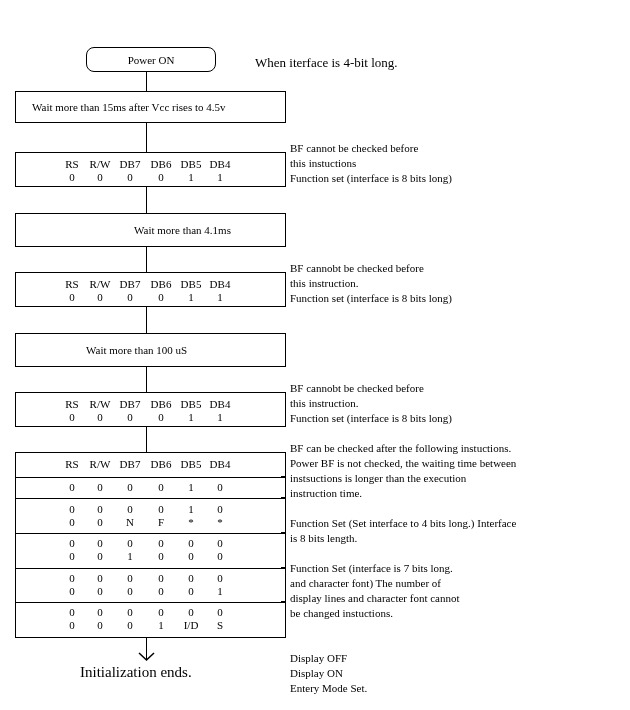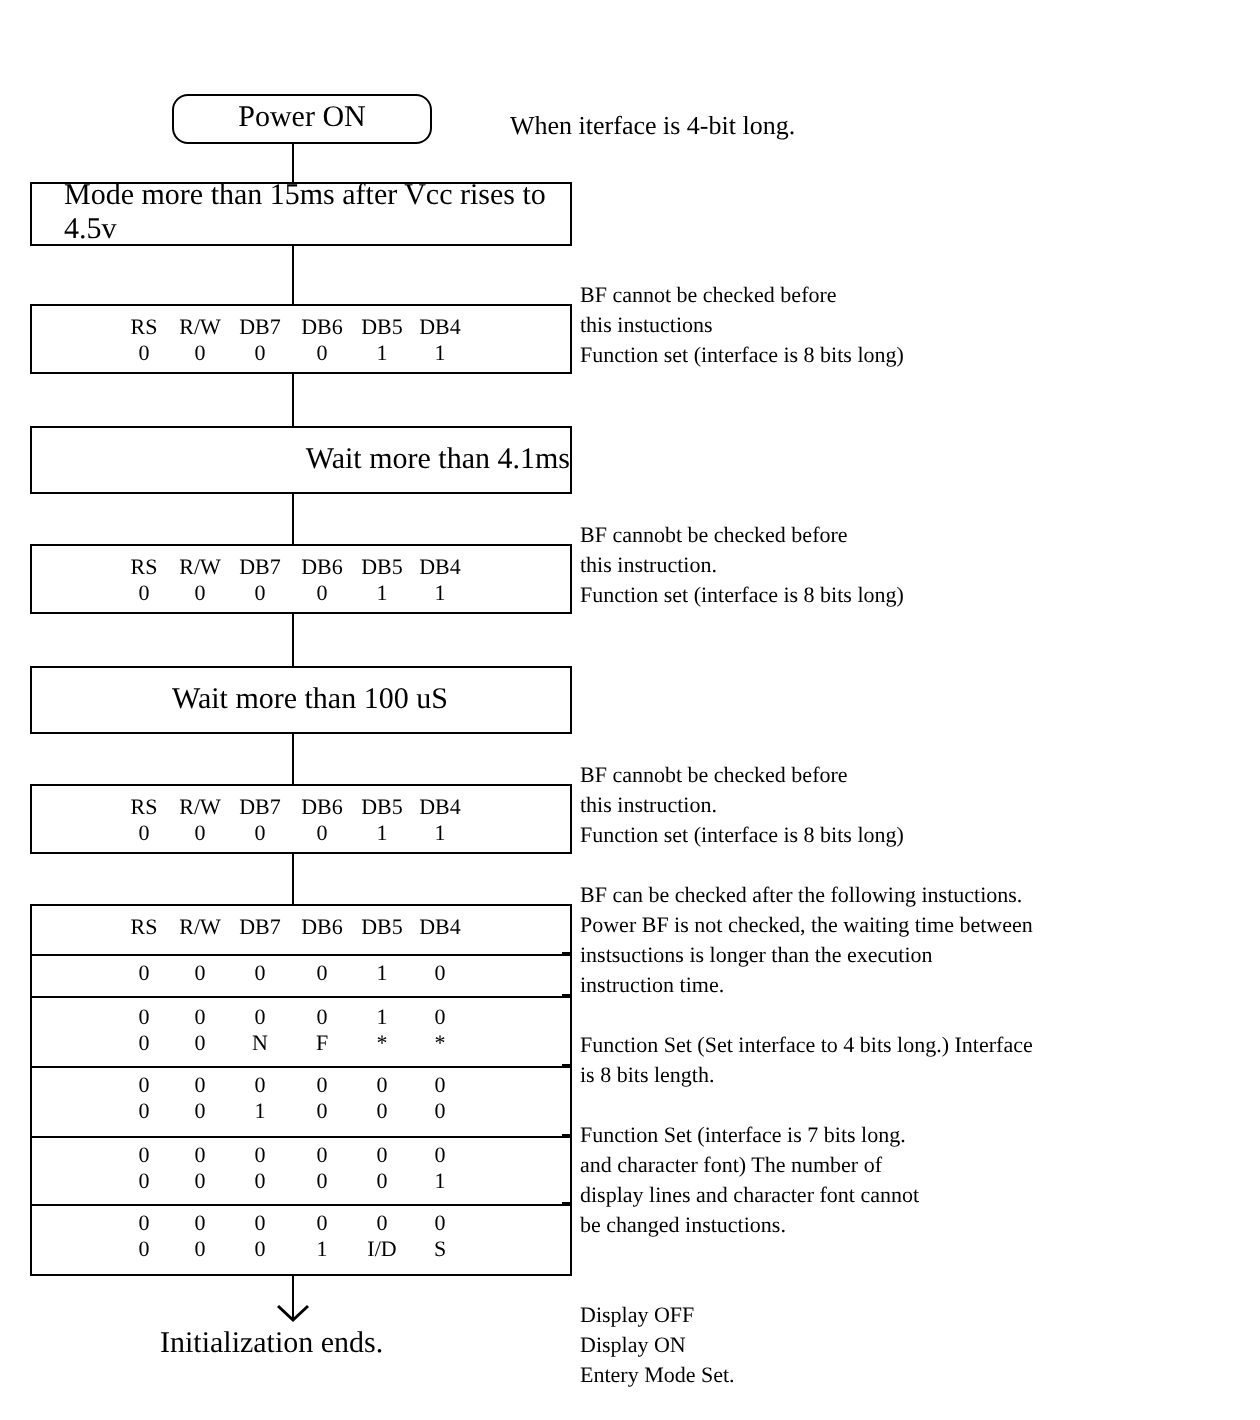--- a/index.html
+++ b/index.html
@@ -1,41 +1,41 @@
 <!DOCTYPE html>
 <html><head>
 <meta charset="utf-8">
 <style>
   html, body { margin:0; padding:0; background:#ffffff; }
   body { width:630px; height:710px; position:relative; overflow:hidden;
          font-family:"Liberation Serif","DejaVu Serif",serif; color:#000; }
   .abs { position:absolute; }
   .box { position:absolute; border:1px solid #000; background:#fff; box-sizing:border-box; }
   .rounded { border-radius:8px; }
-  .center-text { display:flex; align-items:center; justify-content:center; font-size:15px; }
+  .center-text { display:flex; align-items:center; justify-content:center; font-size:11px; }
   .vline { position:absolute; width:1px; background:#000; left:146px; }
   .hline { position:absolute; height:1px; background:#000; }
   .note { position:absolute; font-size:11px; line-height:15px; white-space:pre; }
   .grid6 { position:absolute; left:0; width:100%; font-size:11px; line-height:13px; }
   .grid6 .row { position:relative; height:13px; }
   .grid6 .row span { position:absolute; top:0; width:30px; margin-left:-15px; text-align:center; }
   .tick { position:absolute; height:1px; width:5px; background:#000; }
 </style>
 </head>
 <body>
 
 <div class="note" style="left:255px;top:55px;font-size:13px;">When iterface is 4-bit long.</div>
 
 <div class="box rounded center-text" style="left:86px;top:47px;width:130px;height:25px;">
   <span>Power ON</span>
 </div>
 <div class="vline" style="top:72px;height:20px;"></div>
 
 <div class="box center-text" style="left:15px;top:91px;width:271px;height:32px;justify-content:flex-start;padding-left:16px;">
-  <span>Mode more than 15ms after Vcc rises to 4.5v</span>
+  <span>Wait more than 15ms after Vcc rises to 4.5v</span>
 </div>
 <div class="vline" style="top:123px;height:29px;"></div>
 
 <div class="box" style="left:15px;top:152px;width:271px;height:35px;">
   <div class="grid6" style="top:5px;">
     <div class="row">
       <span style="left:56px">RS</span>
       <span style="left:84px">R/W</span>
       <span style="left:114px">DB7</span>
       <span style="left:145px">DB6</span>
@@ -49,21 +49,21 @@
       <span style="left:145px">0</span>
       <span style="left:175px">1</span>
       <span style="left:204px">1</span>
     </div>
   </div>
 </div>
 <div class="tick" style="left:281px;top:152px;"></div>
 <div class="note" style="left:290px;top:141px;"><div>BF cannot be checked before</div><div>this instuctions</div><div>Function set (interface is 8 bits long)</div></div>
 <div class="vline" style="top:187px;height:26px;"></div>
 
-<div class="box center-text" style="left:15px;top:213px;width:271px;height:34px;justify-content:flex-end;padding-left:64px;">
+<div class="box center-text" style="left:15px;top:213px;width:271px;height:34px;justify-content:center;padding-left:64px;">
   <span>Wait more than 4.1ms</span>
 </div>
 <div class="vline" style="top:247px;height:25px;"></div>
 
 <div class="box" style="left:15px;top:272px;width:271px;height:35px;">
   <div class="grid6" style="top:5px;">
     <div class="row">
       <span style="left:56px">RS</span>
       <span style="left:84px">R/W</span>
       <span style="left:114px">DB7</span>

